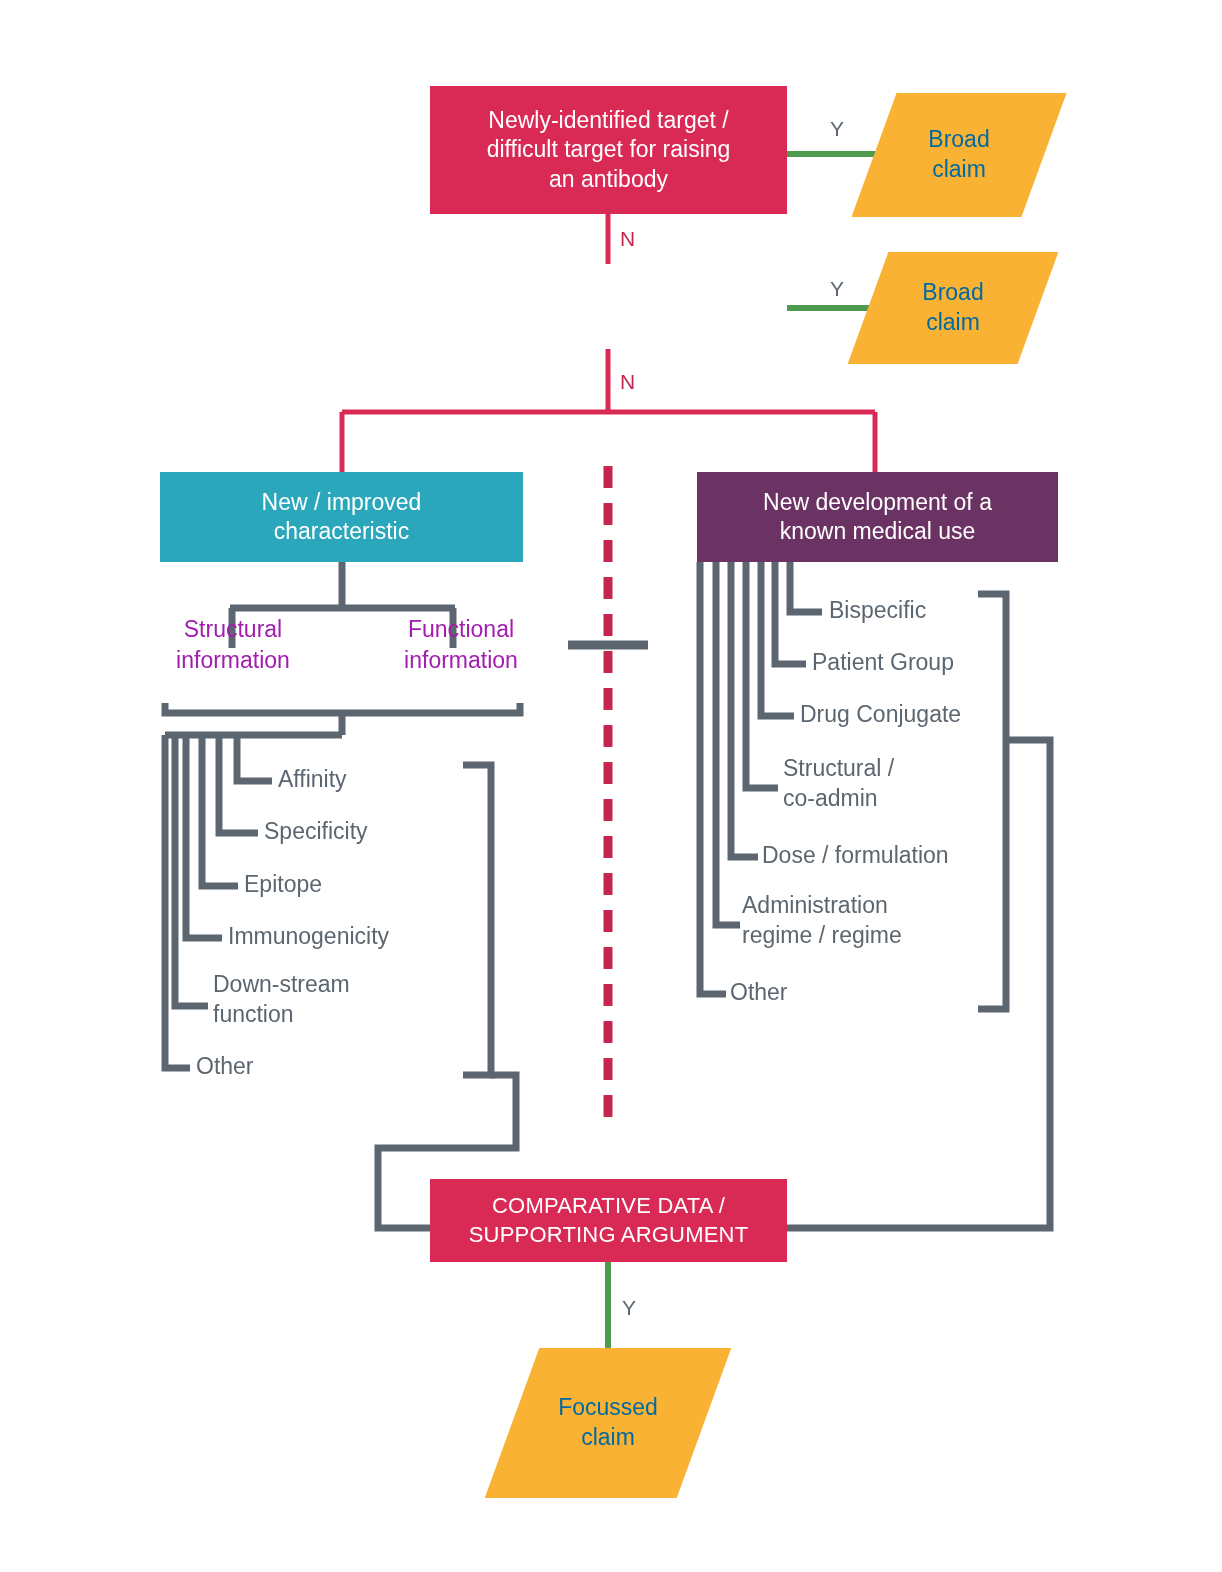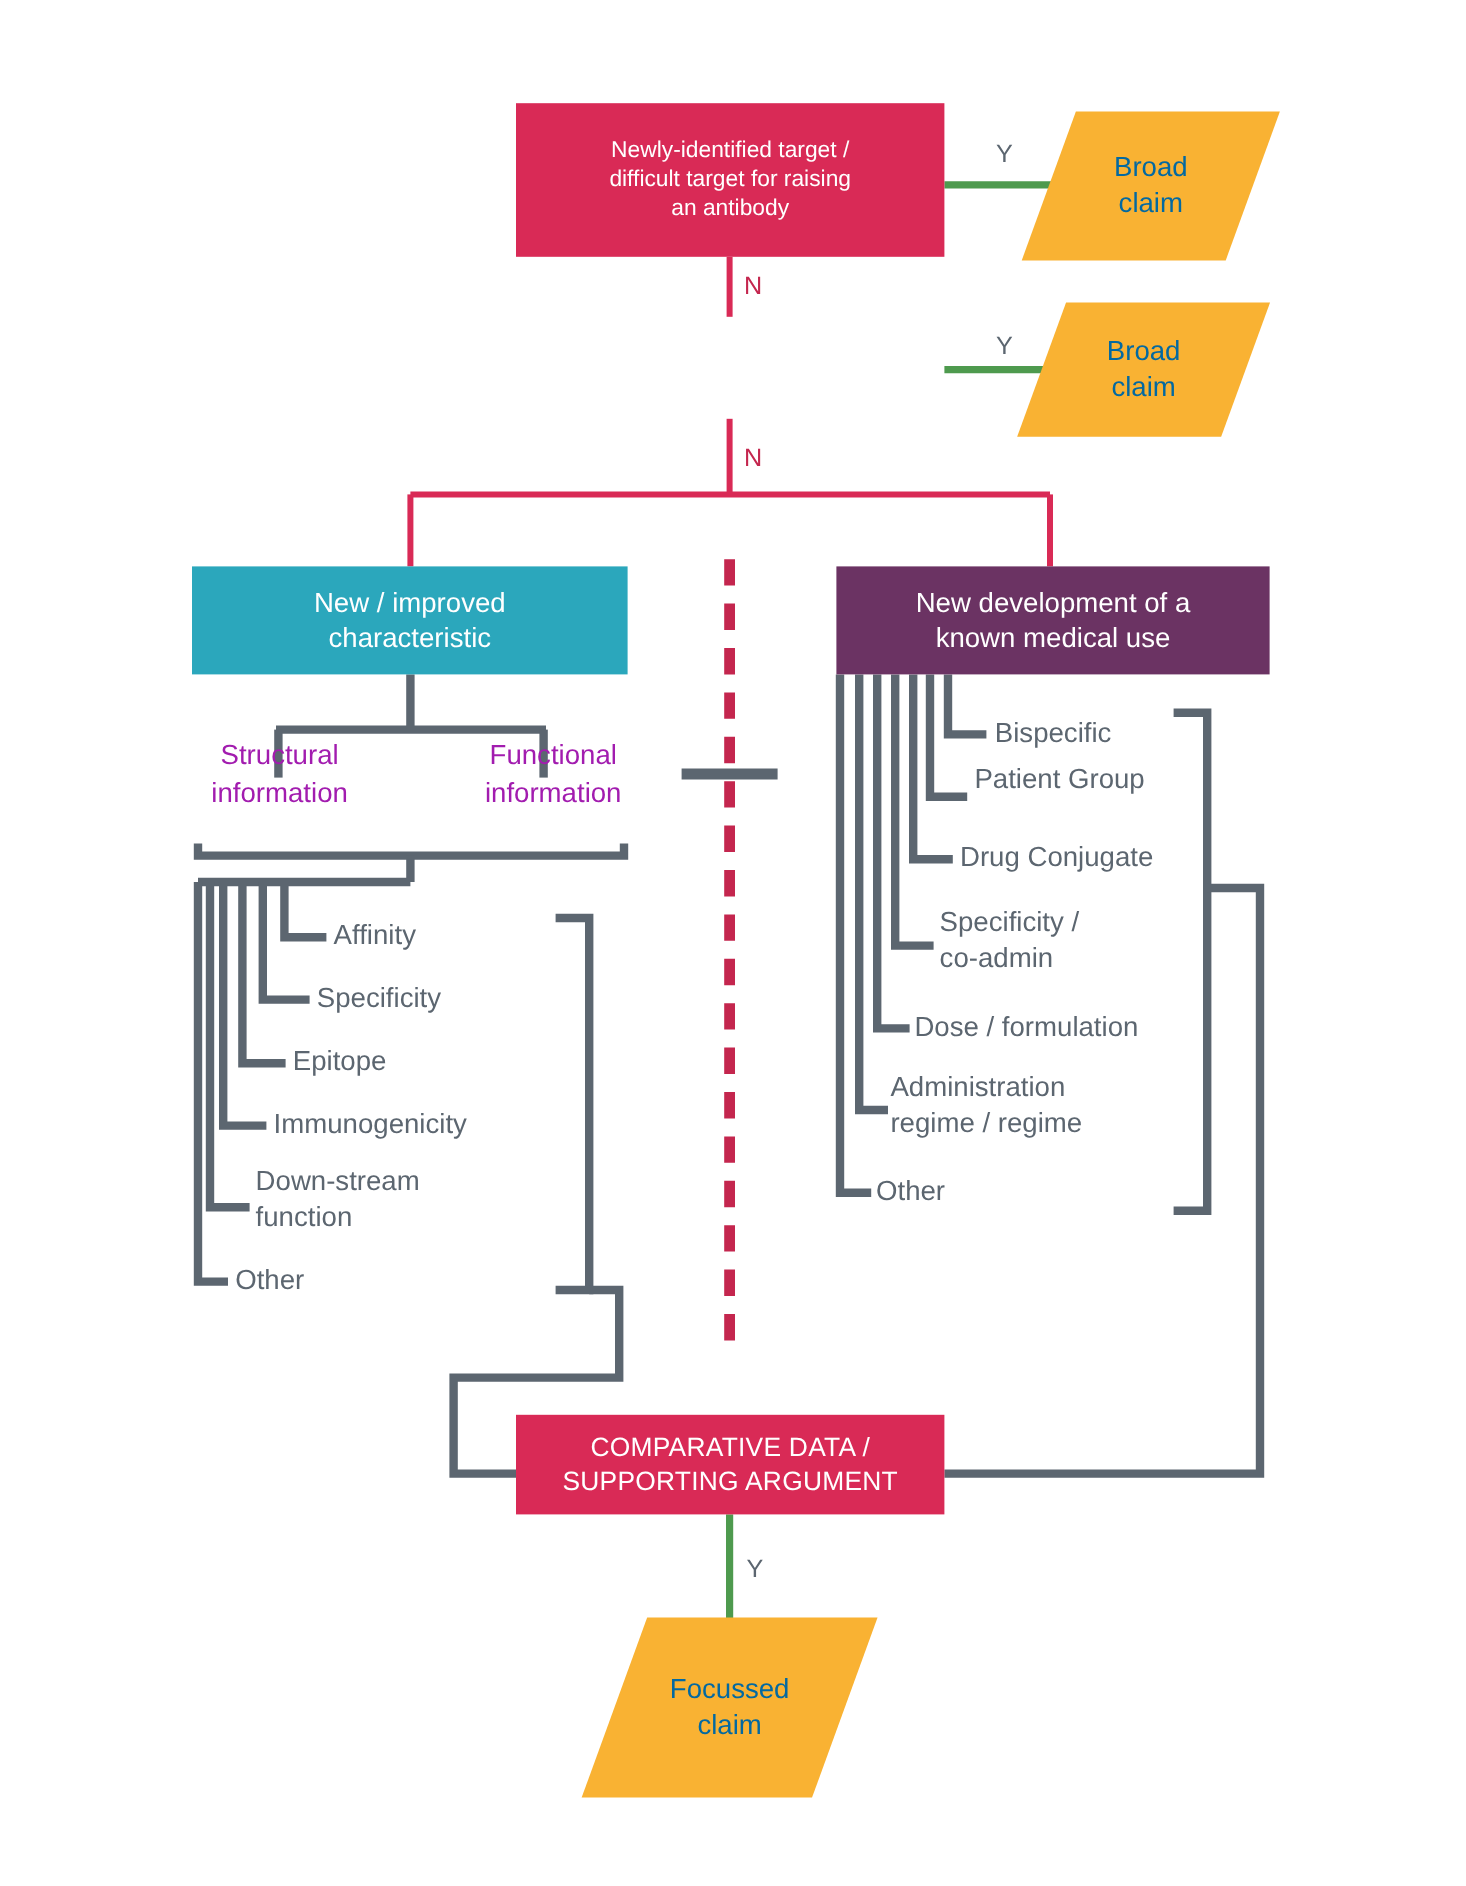--- a/index.html
+++ b/index.html
@@ -32,21 +32,21 @@
     display: flex;
     align-items: center;
     justify-content: center;
     text-align: center;
     line-height: 1.28;
   }
 
   .decision {
     background: #D92A56;
     color: #ffffff;
-    font-size: 19px;
+    font-size: 23px;
     padding: 6px 16px;
   }
 
   .decision.caps {
     font-size: 22px;
     letter-spacing: 0.2px;
   }
 
   .cat-box {
     color: #ffffff;
@@ -216,23 +216,23 @@
 
   <div class="leaf" style="left:278px; top:765px;">Affinity</div>
   <div class="leaf" style="left:264px; top:817px;">Specificity</div>
   <div class="leaf" style="left:244px; top:870px;">Epitope</div>
   <div class="leaf" style="left:228px; top:922px;">Immunogenicity</div>
   <div class="leaf" style="left:213px; top:970px;">Down-stream
 function</div>
   <div class="leaf" style="left:196px; top:1052px;">Other</div>
 
   <div class="leaf" style="left:829px; top:596px;">Bispecific</div>
-  <div class="leaf" style="left:812px; top:635px;">Patient Group</div>
+  <div class="leaf" style="left:812px; top:648px;">Patient Group</div>
   <div class="leaf" style="left:800px; top:700px;">Drug Conjugate</div>
-  <div class="leaf" style="left:783px; top:754px;">Specificity /
+  <div class="leaf" style="left:783px; top:754px;">Structural /
 co-admin</div>
   <div class="leaf" style="left:762px; top:841px;">Dose / formulation</div>
   <div class="leaf" style="left:742px; top:891px;">Administration
 regime / regime</div>
   <div class="leaf" style="left:730px; top:978px;">Other</div>
 
   <div class="node decision caps" style="left:430px; top:1179px; width:357px; height:83px;">
     <span style="white-space:pre-line;">COMPARATIVE DATA /
 SUPPORTING ARGUMENT</span>
   </div>

